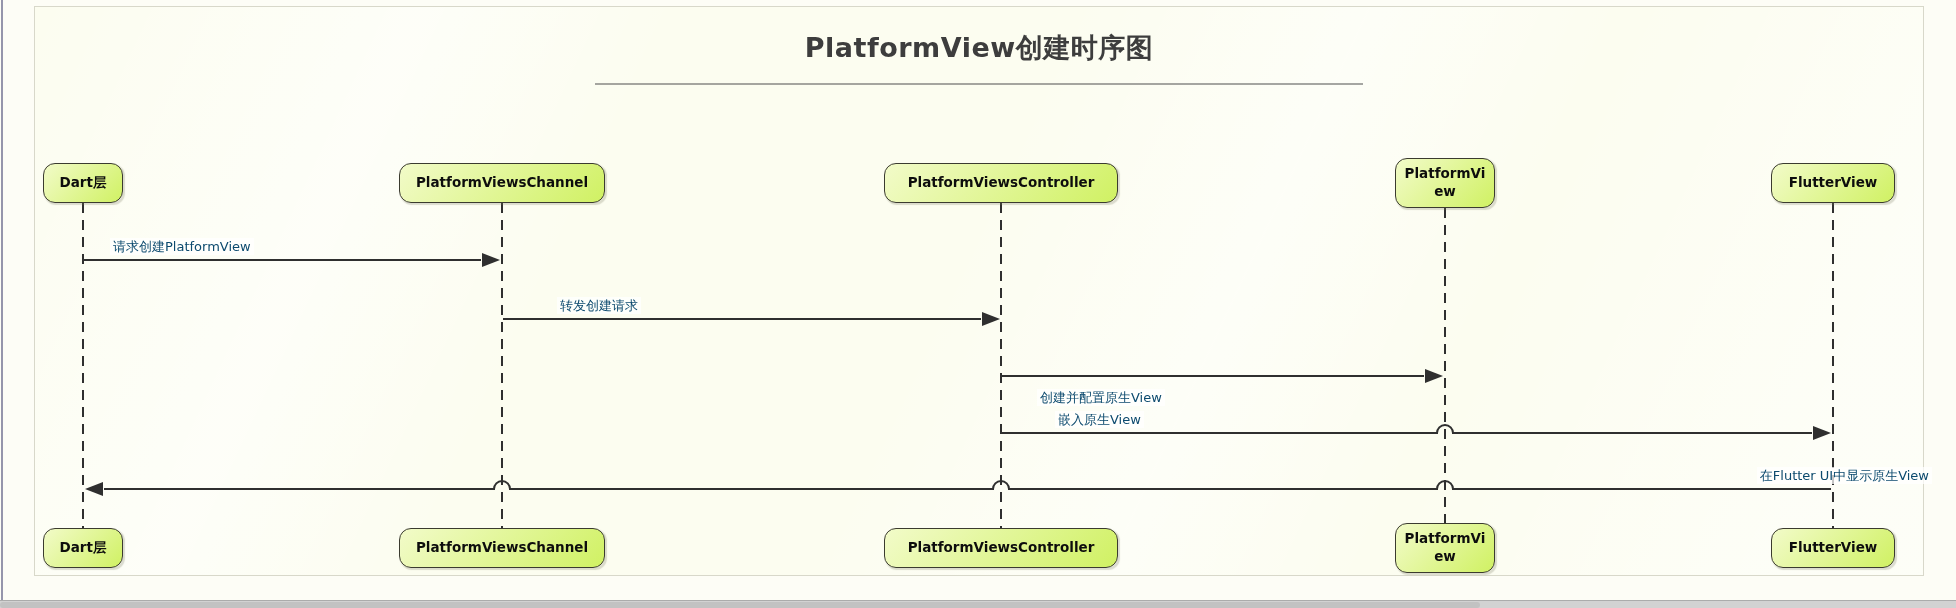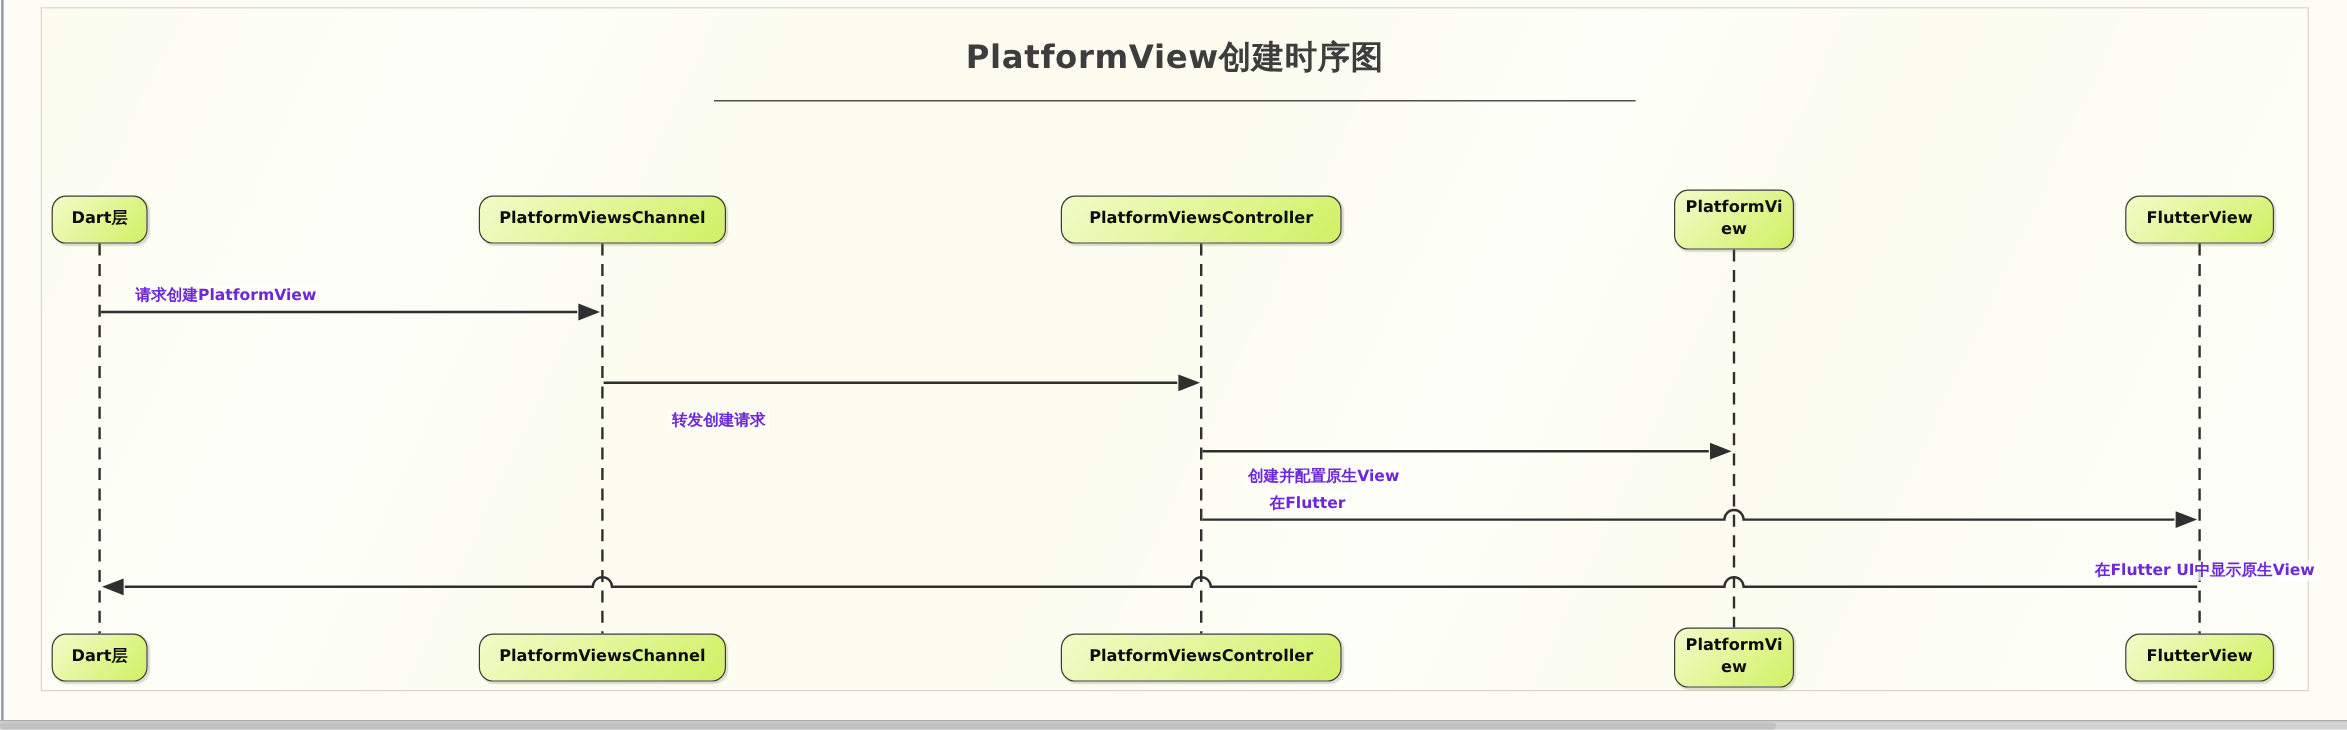--- a/index.html
+++ b/index.html
@@ -53,23 +53,23 @@
     border-radius:12px;
     background:linear-gradient(135deg,var(--actor-fill-top,#f2fbc9) 0%,var(--actor-fill-bottom,#d0f163) 100%);
     box-shadow:1.5px 1.5px 1px rgba(120,120,90,0.25);
     font-weight:700;font-size:13.5px;color:#0d0d0d;
     text-align:center;line-height:1.3;
   }
   .actor-box.wrap{word-break:break-all;padding:18px 7px;}
 
   .msg-label{
     position:absolute;
-    font-size:13px;color:#6d28d9;
+    font-size:13px;color:#0c4a6e;
     background:rgba(255,255,255,0.72);
-    padding:0 3px;line-height:17px;white-space:nowrap;font-weight:bold;
+    padding:0 3px;line-height:17px;white-space:nowrap;
   }
   .msg-label.right{text-align:center;}
 
   .h-scrollbar{
     position:absolute;left:0;top:600px;width:1956px;height:8px;
     background:#d2d2d2;border-top:1px solid #ababab;box-sizing:border-box;
   }
   .h-scrollbar .thumb{
     position:absolute;left:0;top:1px;height:6px;width:1480px;
     background:#c2c2c2;border-radius:3px;
@@ -137,22 +137,22 @@
     <span>PlatformViewsController</span>
   </div>
   <div class="actor-box wrap" style="left:1395px;top:523px;width:100px;height:50px;">
     <span>PlatformView</span>
   </div>
   <div class="actor-box" style="left:1771px;top:528px;width:124px;height:40px;">
     <span>FlutterView</span>
   </div>
 
   <div class="msg-label" style="left:110px;top:238px;">请求创建PlatformView</div>
-  <div class="msg-label" style="left:557px;top:297px;margin-top:45px;">转发创建请求</div>
+  <div class="msg-label" style="left:557px;top:297px;">转发创建请求</div>
   <div class="msg-label" style="left:1037px;top:354px;margin-top:35px;">创建并配置原生View</div>
-  <div class="msg-label" style="left:1055px;top:411px;">在Flutter</div>
+  <div class="msg-label" style="left:1055px;top:411px;">嵌入原生View</div>
   <div class="msg-label right" style="right:24px;top:467px;">在Flutter UI中显示原生View</div>
 
   <div class="h-scrollbar">
     <div class="thumb"></div>
   </div>
 
 </div>
 
 </body></html>

